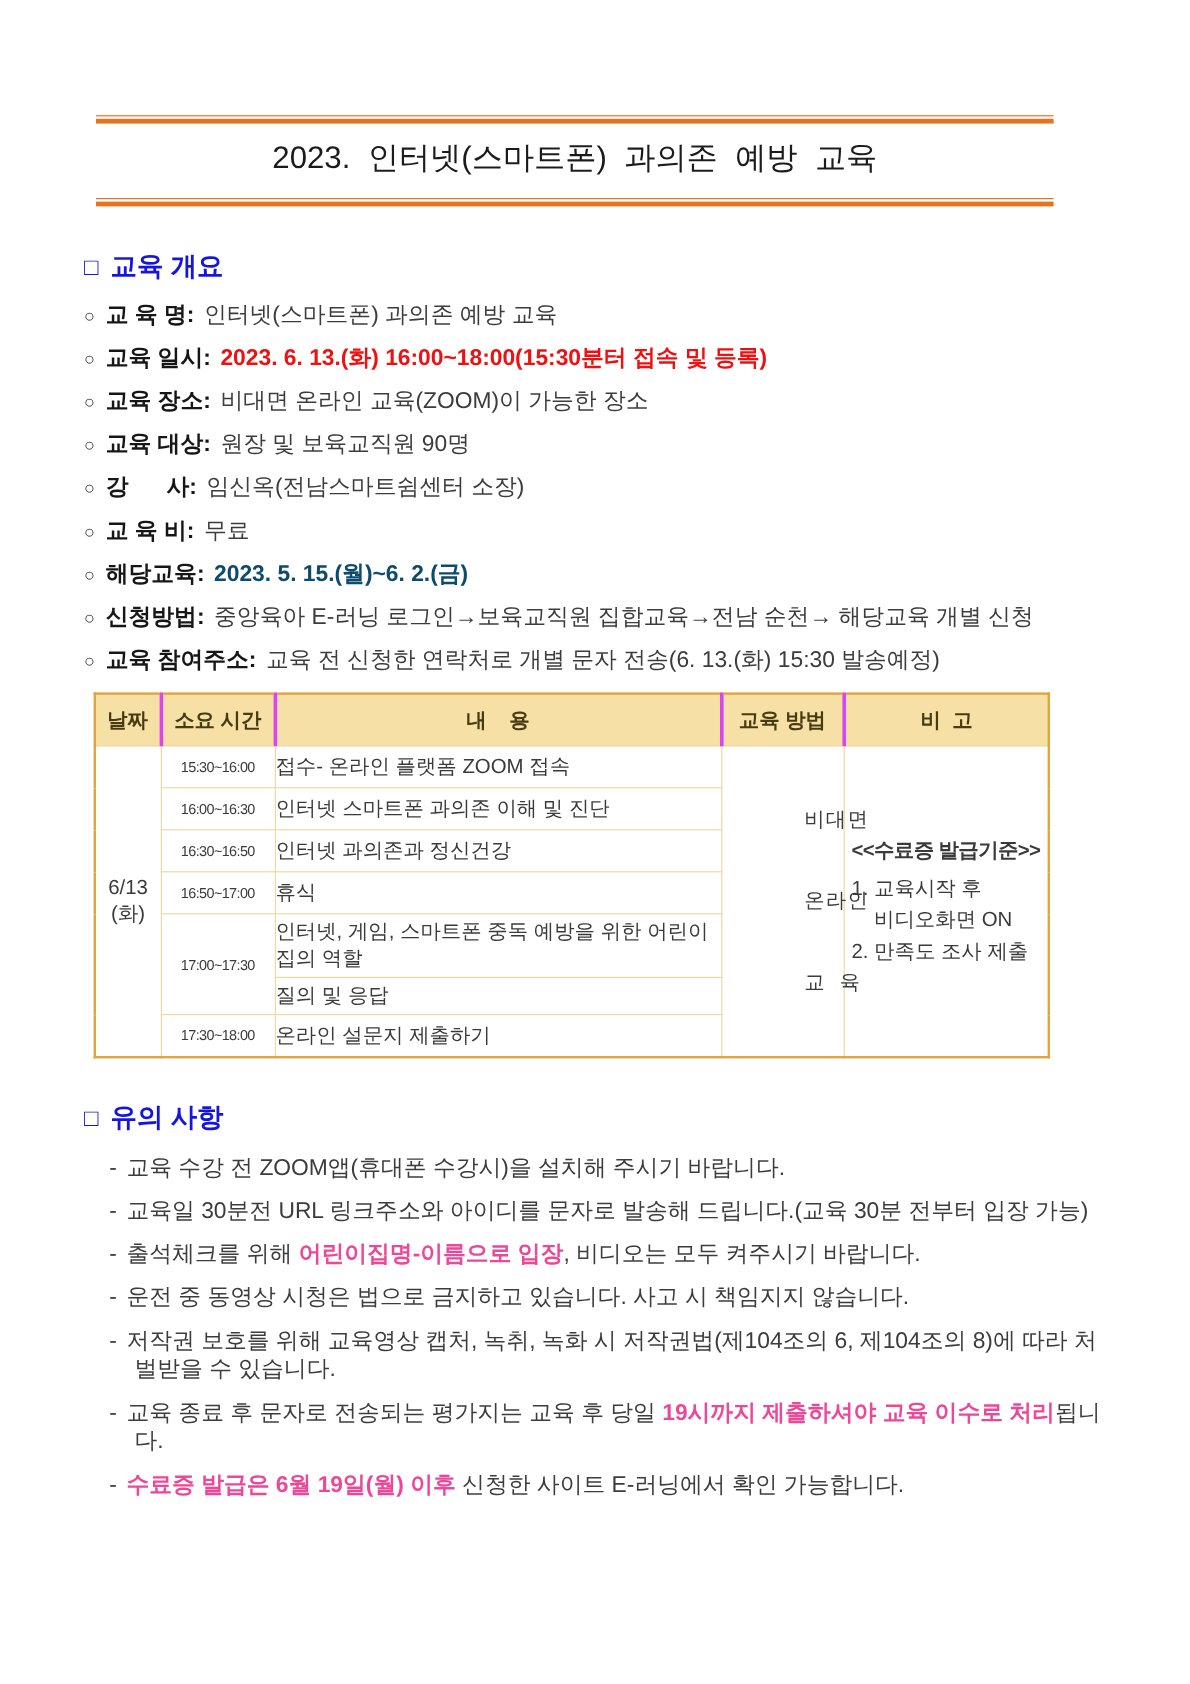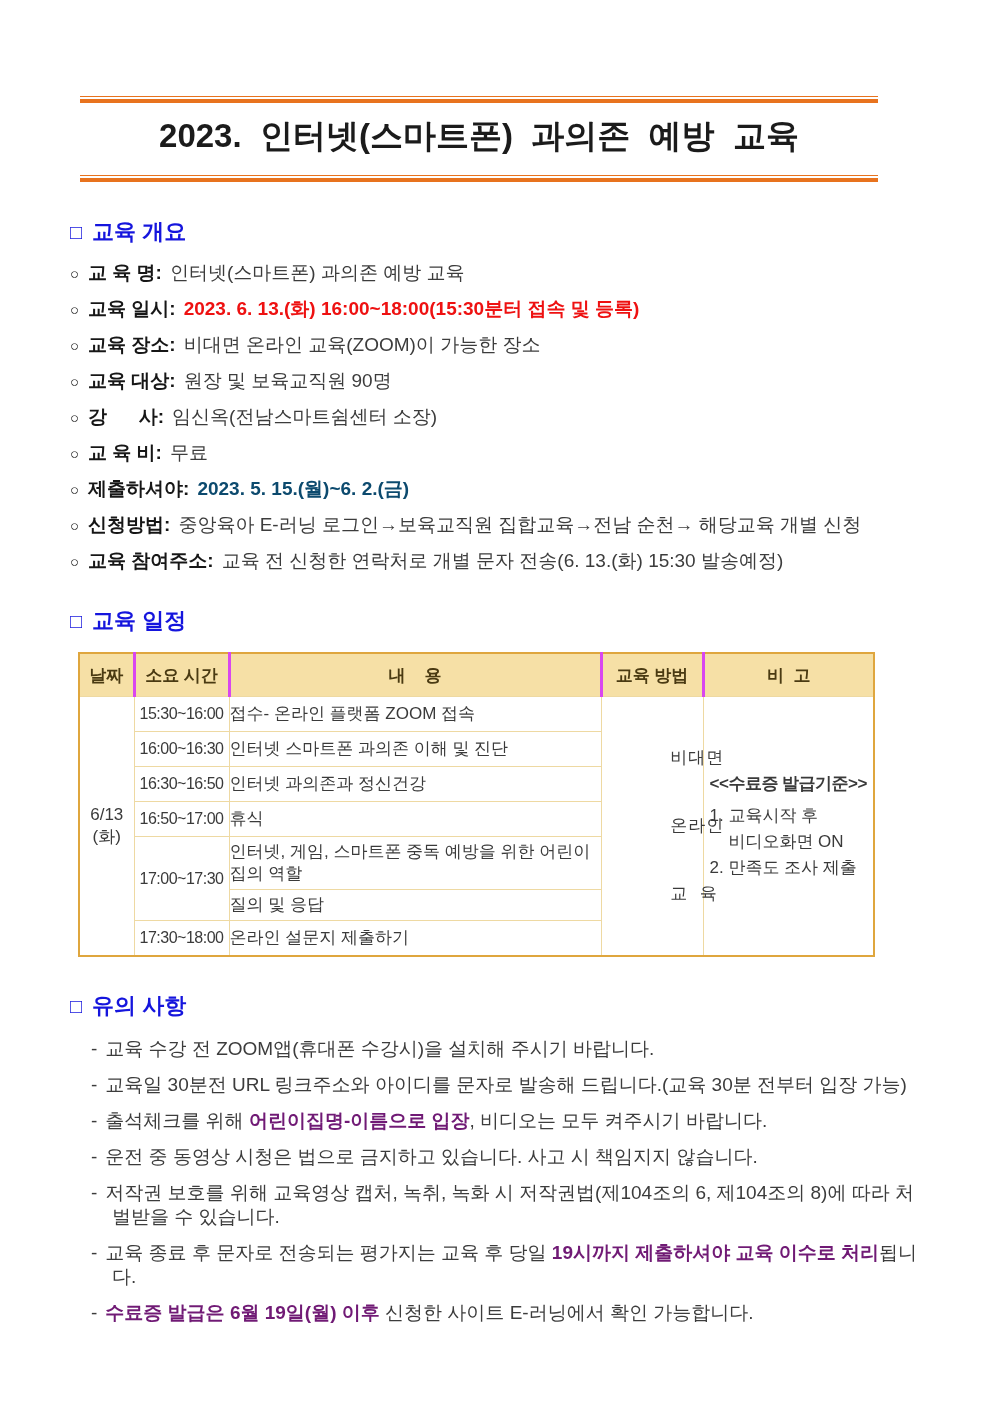--- a/index.html
+++ b/index.html
@@ -13,21 +13,21 @@
   
   .header-block{margin:96px 44px 0 10px;}
   .rule{position:relative;height:8px;}
   .rule .thin{height:1px;background:#e8731e;}
   .rule .thick{height:4px;background:#e8731e;margin-top:2px;}
   .subtitle{
     text-align:center;font-weight:bold;font-size:22px;color:#2d4354;
     margin:14px 0 6px 0;letter-spacing:1px;white-space:pre;
   }
   .main-title{
-    text-align:center;font-weight:bold;font-size:33px;color:#1b1b1b;
+    text-align:center;font-weight:normal;font-size:26px;color:#1b1b1b;
     margin:10px 0 16px 0;letter-spacing:0px;white-space:pre;
   }
 
   
   .section-heading{
     font-size:22px;font-weight:bold;color:#1515dd;
     margin:34px 0 16px 0;white-space:pre;
   }
   .section-heading .sq{font-size:20px;margin-right:10px;}
 
@@ -57,34 +57,34 @@
   table.schedule th:first-child{border-left:none;}
   table.schedule td{
     border:1px solid #eed9a2;padding:4px 0;vertical-align:middle;
   }
   col.c-date{width:55px;}
   col.c-time{width:95px;}
   col.c-content{width:372px;}
   col.c-method{width:102px;}
   col.c-remark{width:171px;}
   td.date-cell{text-align:center;line-height:22px;}
-  td.time-cell{text-align:center;font-size:16px;letter-spacing:-0.5px;white-space:pre;height:26px;}
+  td.time-cell{text-align:center;font-size:12px;letter-spacing:-0.5px;white-space:pre;height:26px;}
   td.content-cell{text-align:left;padding:4px 4px 4px 12px;line-height:22px;}
   td.method-cell{text-align:center;line-height:34px;letter-spacing:1px;white-space:pre;}
   td.remark-cell{text-align:left;padding:4px 4px;}
   .remark-title{font-weight:bold;text-align:center;margin-bottom:8px;white-space:pre;letter-spacing:-0.5px;}
   .remark-line{line-height:26px;white-space:pre;padding-left:6px;}
 
   
   .note{
     font-size:19px;line-height:24px;margin:0 0 12px 0;
     padding-left:42px;text-indent:-21px;color:#3c3c3c;
   }
   .note .dash{margin-right:8px;}
-  .note b{color:#701a75;}
+  .note b{color:#ec4899;}
 </style>
 </head>
 <body>
 
 <div class="page">
 
   <div class="header-block">
     <div class="rule">
       <div class="thin"></div>
       <div class="thick"></div>
@@ -124,37 +124,36 @@
       <span class="ov-label">강      사:</span>
       <span class="ov-val">임신옥(전남스마트쉼센터 소장)</span>
     </div>
     <div class="ov-row">
       <span class="ov-bullet">○</span>
       <span class="ov-label">교 육 비:</span>
       <span class="ov-val">무료</span>
     </div>
     <div class="ov-row">
       <span class="ov-bullet">○</span>
-      <span class="ov-label">제출하셔야:</span>
+      <span class="ov-label">해당교육:</span>
       <span class="ov-val bold-val">2023. 5. 15.(월)~6. 2.(금)</span>
     </div>
     <div class="ov-row">
       <span class="ov-bullet">○</span>
       <span class="ov-label">신청방법:</span>
       <span class="ov-val">중앙육아 E-러닝 로그인→보육교직원 집합교육→전남 순천→ 해당교육 개별 신청</span>
     </div>
     <div class="ov-row">
       <span class="ov-bullet">○</span>
       <span class="ov-label">교육 참여주소:</span>
       <span class="ov-val">교육 전 신청한 연락처로 개별 문자 전송(6. 13.(화) 15:30 발송예정)</span>
     </div>
   </div>
 
   <div>
-    <div class="section-heading"><span class="sq">□</span><span>교육 일정</span></div>
 
     <table class="schedule">
       <colgroup>
         <col class="c-date">
           <col class="c-time">
           <col class="c-content">
           <col class="c-method">
           <col class="c-remark">
       </colgroup>
       <thead>

